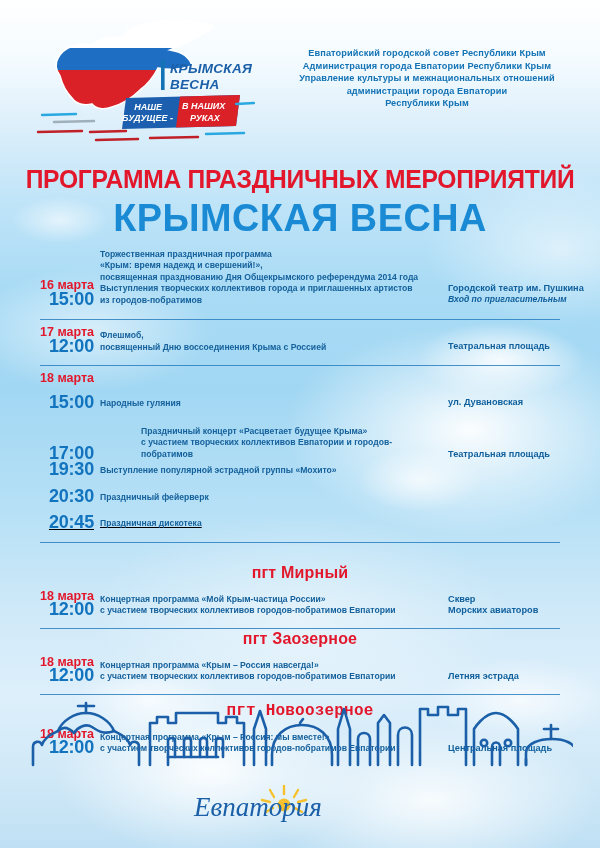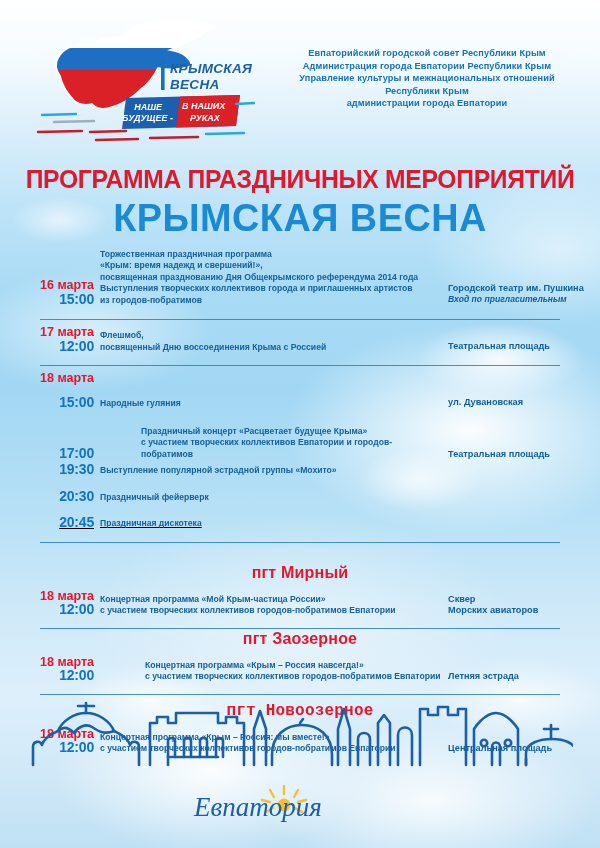--- a/index.html
+++ b/index.html
@@ -51,21 +51,21 @@
     transform:scaleX(.97);
   }
 
   
   .schedule{position:absolute;top:243px;left:0;width:600px;}
   .sep{height:1px;background:#2a7fc0;opacity:.85;margin:0 40px 0 40px;}
 
   .ev{display:flex;align-items:flex-end;padding:0 0 0 22px;}
   .ev .when{width:72px;flex:0 0 72px;text-align:right;padding-right:6px;line-height:13.5px;}
   .ev .date{color:#e3172b;font-size:12.5px;font-weight:700;white-space:nowrap;}
-  .ev .time{color:#1273be;font-size:14px;font-weight:700;white-space:nowrap;letter-spacing:-.2px;}
+  .ev .time{color:#1273be;font-size:18px;font-weight:700;white-space:nowrap;letter-spacing:-.2px;}
   .ev .desc{flex:1 1 auto;color:#15619c;font-size:8.6px;line-height:11.4px;padding-top:2px;font-weight:600;}
   .ev .place{
     width:152px;flex:0 0 152px;color:#0f5f9c;font-size:9.2px;line-height:11.6px;
     font-weight:700;padding-top:2px;
   }
   .ev .place .sub{font-weight:700;font-style:italic;font-size:8.6px;}
 
   .sechead{
     text-align:center;color:#e3172b;font-size:16px;font-weight:700;
     letter-spacing:.2px;
@@ -134,22 +134,22 @@
           <line x1="176" y1="120" x2="214" y2="119" stroke="#2aa8e0" stroke-width="2.4"></line>
           <line x1="206" y1="90" x2="224" y2="89" stroke="#2aa8e0" stroke-width="2.4"></line>
         </g>
       </svg>
     </div>
 
     <div class="org">
       <div>Евпаторийский городской совет Республики Крым</div>
       <div>Администрация города Евпатории Республики Крым</div>
       <div>Управление культуры и межнациональных отношений</div>
+      <div>администрации города Евпатории</div>
       <div>Республики Крым</div>
-      <div>администрации города Евпатории</div>
     </div>
   </div>
 
   <div class="title1">ПРОГРАММА ПРАЗДНИЧНЫХ МЕРОПРИЯТИЙ</div>
   <div class="title2">КРЫМСКАЯ ВЕСНА</div>
 
   <div class="schedule">
 
     <div class="ev" style="padding-top:4px;">
       <div class="when">
@@ -244,21 +244,21 @@
     </div>
 
     <div class="sep" style="margin-top:11px;"></div>
 
     <div class="sechead" style="margin-top:1px;">пгт Заозерное</div>
     <div class="ev" style="padding-top:8px;">
       <div class="when">
         <div class="date">18 марта</div>
         <div class="time">12:00</div>
       </div>
-      <div class="desc" style="white-space:pre-line;margin-left:45px;">Концертная программа «Крым – Россия навсегда!»
+      <div class="desc" style="white-space:pre-line;">Концертная программа «Крым – Россия навсегда!»
 с участием творческих коллективов городов-побратимов Евпатории</div>
       <div class="place" style="white-space:pre-line;">Летняя эстрада</div>
     </div>
 
     <div class="sep" style="margin-top:11px;"></div>
 
     <div class="sechead" style="margin-top:7px;font-family:Liberation Mono, monospace;">пгт Новоозерное</div>
     <div class="ev" style="padding-top:8px;">
       <div class="when">
         <div class="date">18 марта</div>

